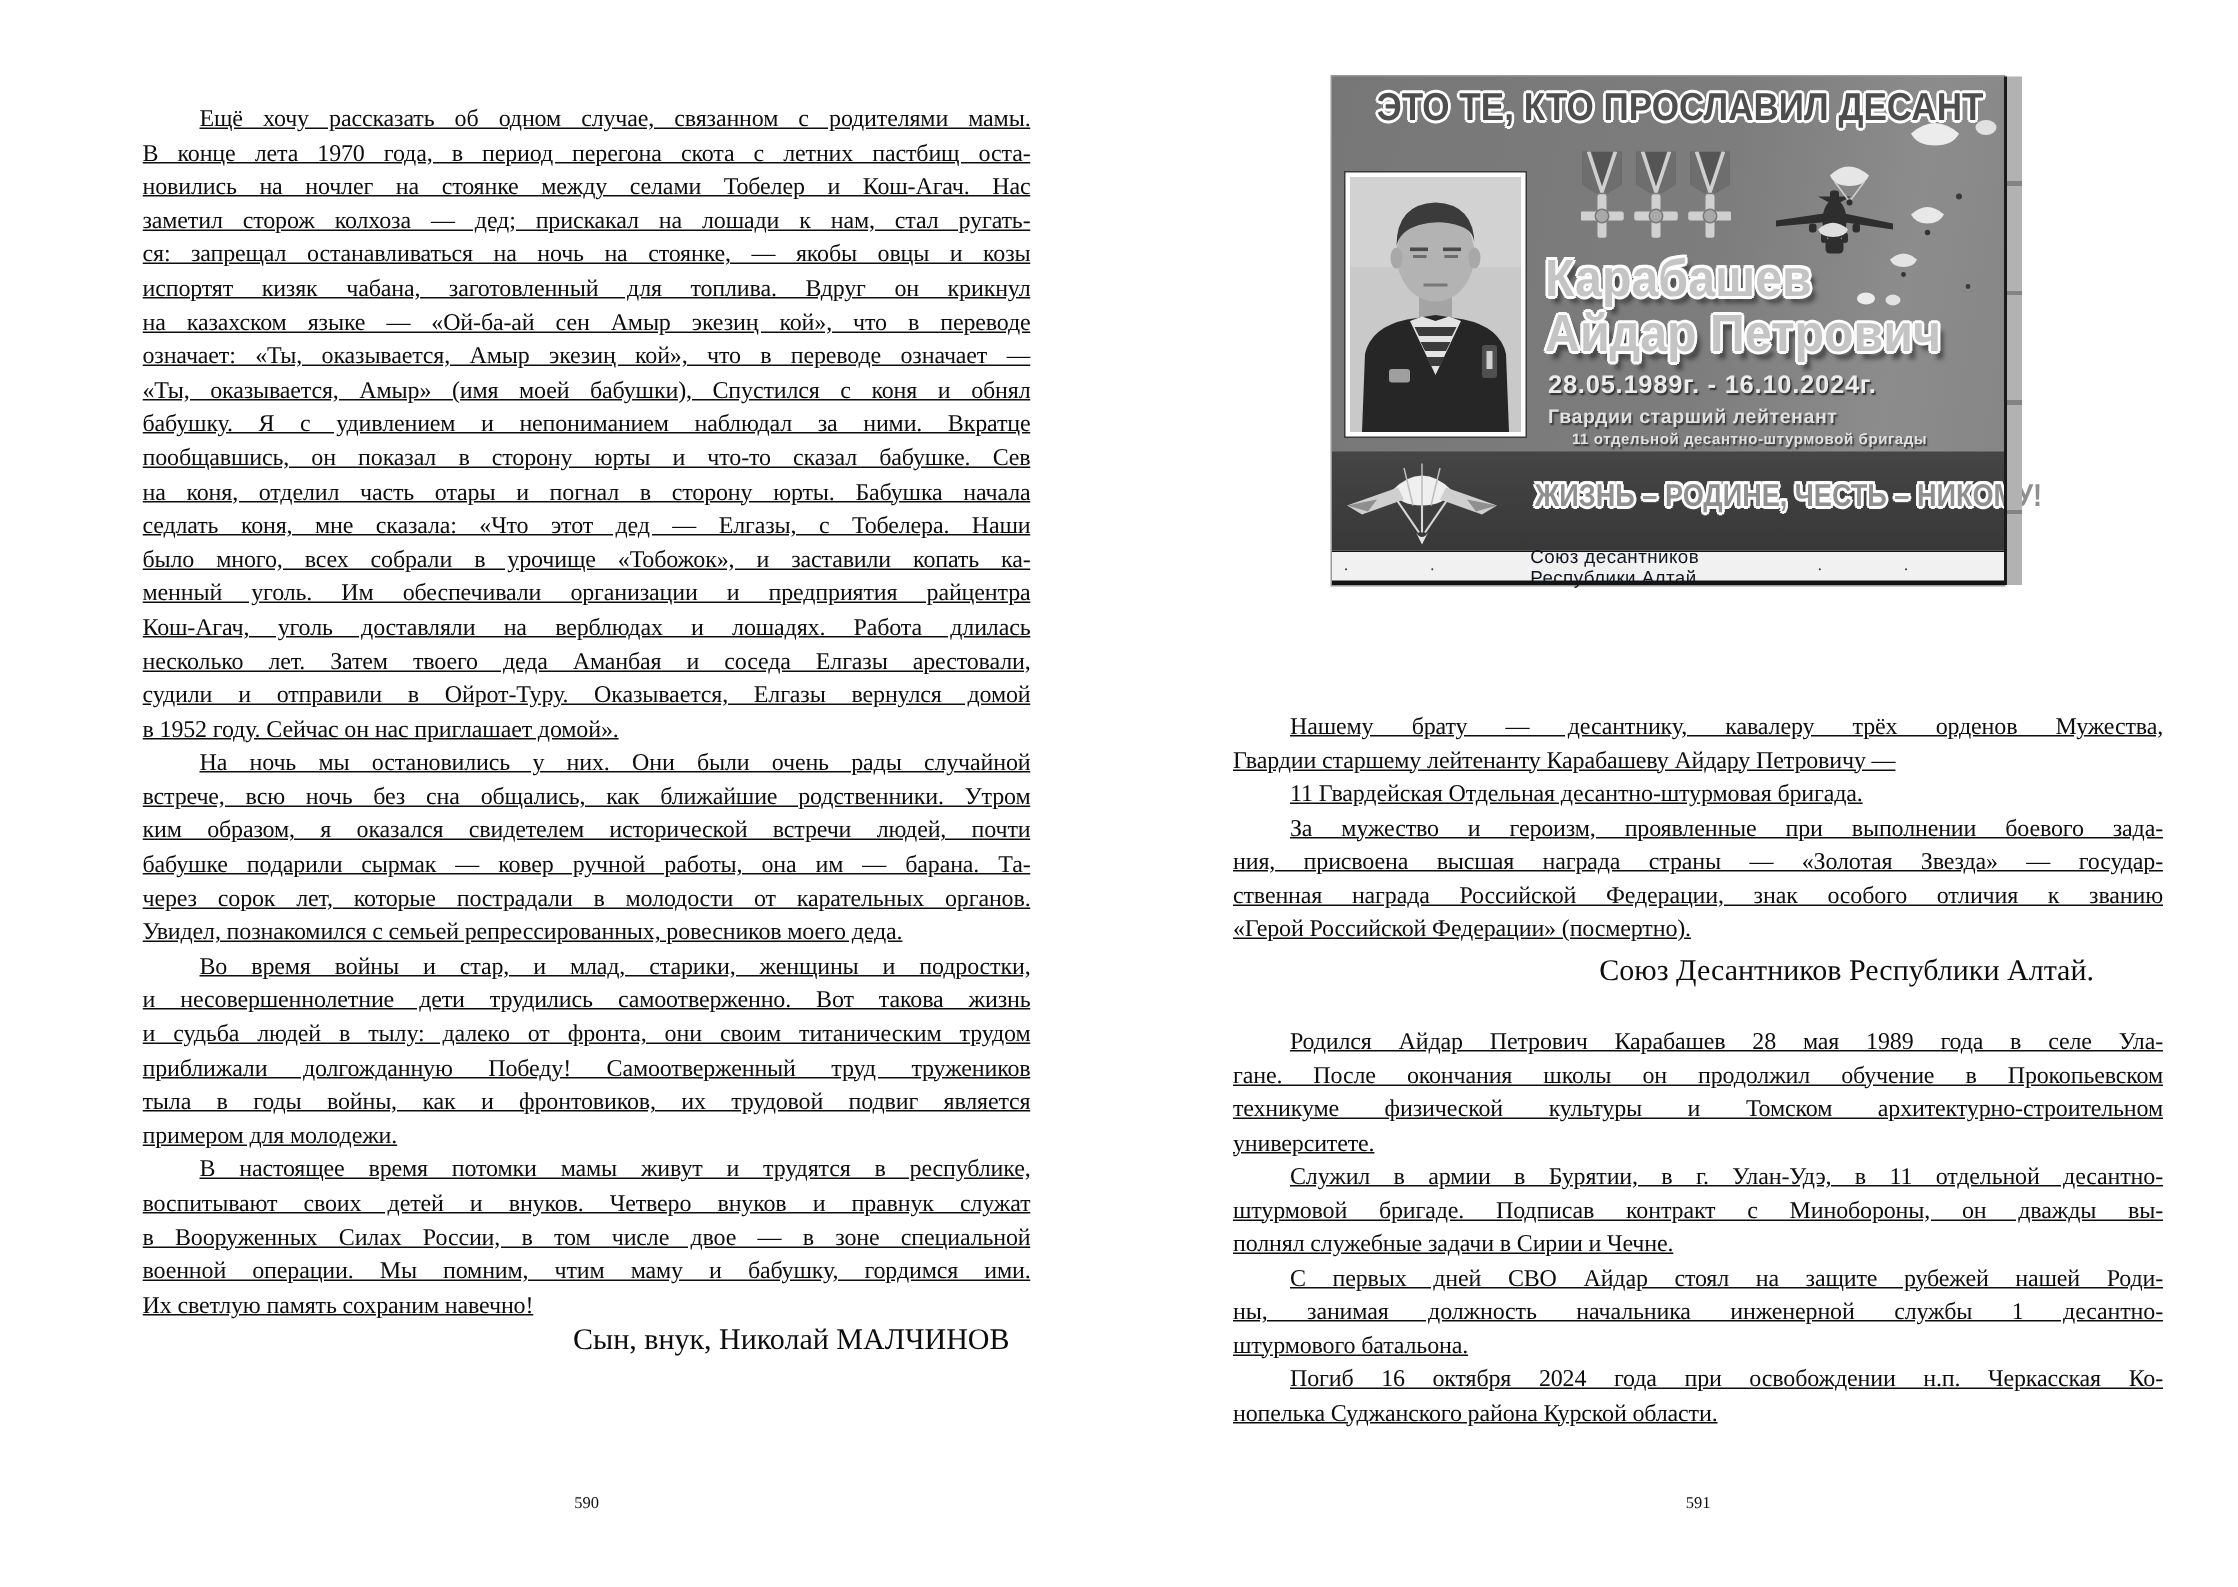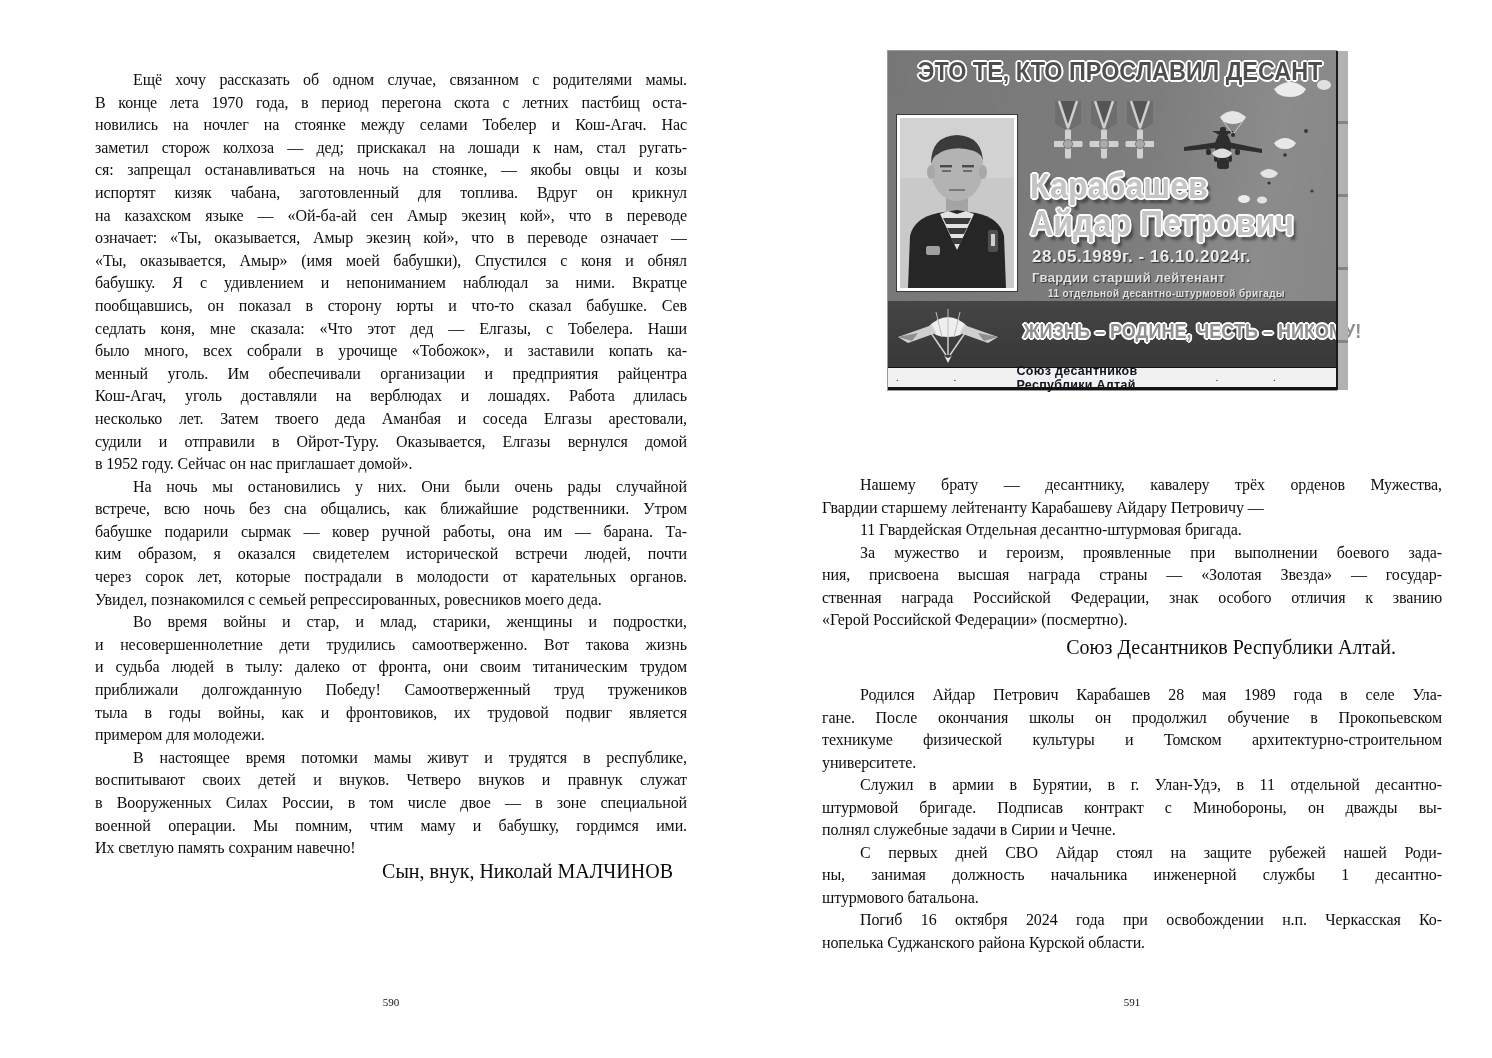--- a/index.html
+++ b/index.html
@@ -12,21 +12,21 @@
   
   .page{position:absolute;top:0;height:1058px;}
   #page-left{left:95px;width:592px;}
   #page-right{left:822px;width:620px;}
   .textflow{position:absolute;left:0;right:0;}
   #left-text{top:69px;}
   #right-text{top:474px;}
   .tline{
     font-size:16px;line-height:22.6px;letter-spacing:-0.1px;
     text-align:justify;text-align-last:justify;
-    white-space:normal;height:22.6px;overflow:hidden;
+    white-space:normal;height:22.6px;overflow:hidden;text-decoration:underline;
   }
   #page-right .tline{line-height:22.5px;height:22.5px;}
   .tline.last{text-align-last:left;}
   .para .tline:first-child{text-indent:38px;}
   .signature{
     font-size:20px;line-height:22.6px;text-align:right;
   }
   #left-signature{padding-right:14px;}
   #right-signature{margin-top:4px;padding-right:46px;}
   .gap-top{margin-top:26px;}
@@ -101,21 +101,21 @@
     font-weight:bold;font-size:21px;text-align:center;
     color:#8f8f8f;transform:scaleX(0.86);transform-origin:center;
     white-space:nowrap;
   }
   .card-footer{
     position:absolute;left:0;top:316px;width:448px;height:20px;
     background:#f1f1f1;display:flex;align-items:center;justify-content:center;
     border-top:1px solid #111;
   }
   .card-footer-text{
-    font-weight:bold;font-size:12.5px;color:#10161f;letter-spacing:0.3px;
+    font-weight:normal;font-size:12.5px;color:#10161f;letter-spacing:0.3px;
   }
   .dots{color:#333;font-size:11px;letter-spacing:26px;padding:0 8px;overflow:hidden;height:14px;}
   .dots::before{content:". . .";}
   .card-bottomline{
     position:absolute;left:0;top:336px;width:448px;height:3px;background:#141414;
   }
   .portrait{
     position:absolute;left:8px;top:63px;width:122px;height:178px;
     background:#ffffff;box-shadow:0 0 0 1px #3a3a3a inset;
     padding:0;
@@ -133,33 +133,34 @@
         <div class="tline">В конце лета 1970 года, в период перегона скота с летних пастбищ оста-</div>
         <div class="tline">новились на ночлег на стоянке между селами Тобелер и Кош-Агач. Нас</div>
         <div class="tline">заметил сторож колхоза — дед; прискакал на лошади к нам, стал ругать-</div>
         <div class="tline">ся: запрещал останавливаться на ночь на стоянке, — якобы овцы и козы</div>
         <div class="tline">испортят кизяк чабана, заготовленный для топлива. Вдруг он крикнул</div>
         <div class="tline">на казахском языке — «Ой-ба-ай сен Амыр экезиң кой», что в переводе</div>
         <div class="tline">означает: «Ты, оказывается, Амыр экезиң кой», что в переводе означает —</div>
         <div class="tline">«Ты, оказывается, Амыр» (имя моей бабушки), Спустился с коня и обнял</div>
         <div class="tline">бабушку. Я с удивлением и непониманием наблюдал за ними. Вкратце</div>
         <div class="tline">пообщавшись, он показал в сторону юрты и что-то сказал бабушке. Сев</div>
+        <div class="tline">на коня, отделил часть отары и погнал в сторону юрты. Бабушка начала</div>
         <div class="tline">седлать коня, мне сказала: «Что этот дед — Елгазы, с Тобелера. Наши</div>
         <div class="tline">было много, всех собрали в урочище «Тобожок», и заставили копать ка-</div>
         <div class="tline">менный уголь. Им обеспечивали организации и предприятия райцентра</div>
         <div class="tline">Кош-Агач, уголь доставляли на верблюдах и лошадях. Работа длилась</div>
         <div class="tline">несколько лет. Затем твоего деда Аманбая и соседа Елгазы арестовали,</div>
         <div class="tline">судили и отправили в Ойрот-Туру. Оказывается, Елгазы вернулся домой</div>
         <div class="tline last">в 1952 году. Сейчас он нас приглашает домой».</div>
       </div>
     <div class="para">
         <div class="tline">На ночь мы остановились у них. Они были очень рады случайной</div>
         <div class="tline">встрече, всю ночь без сна общались, как ближайшие родственники. Утром</div>
+        <div class="tline">ким образом, я оказался свидетелем исторической встречи людей, почти</div>
         <div class="tline">бабушке подарили сырмак — ковер ручной работы, она им — барана. Та-</div>
-        <div class="tline">ким образом, я оказался свидетелем исторической встречи людей, почти</div>
         <div class="tline">через сорок лет, которые пострадали в молодости от карательных органов.</div>
         <div class="tline last">Увидел, познакомился с семьей репрессированных, ровесников моего деда.</div>
       </div>
     <div class="para">
         <div class="tline">Во время войны и стар, и млад, старики, женщины и подростки,</div>
         <div class="tline">и несовершеннолетние дети трудились самоотверженно. Вот такова жизнь</div>
         <div class="tline">и судьба людей в тылу: далеко от фронта, они своим титаническим трудом</div>
         <div class="tline">приближали долгожданную Победу! Самоотверженный труд тружеников</div>
         <div class="tline">тыла в годы войны, как и фронтовиков, их трудовой подвиг является</div>
         <div class="tline last">примером для молодежи.</div>

